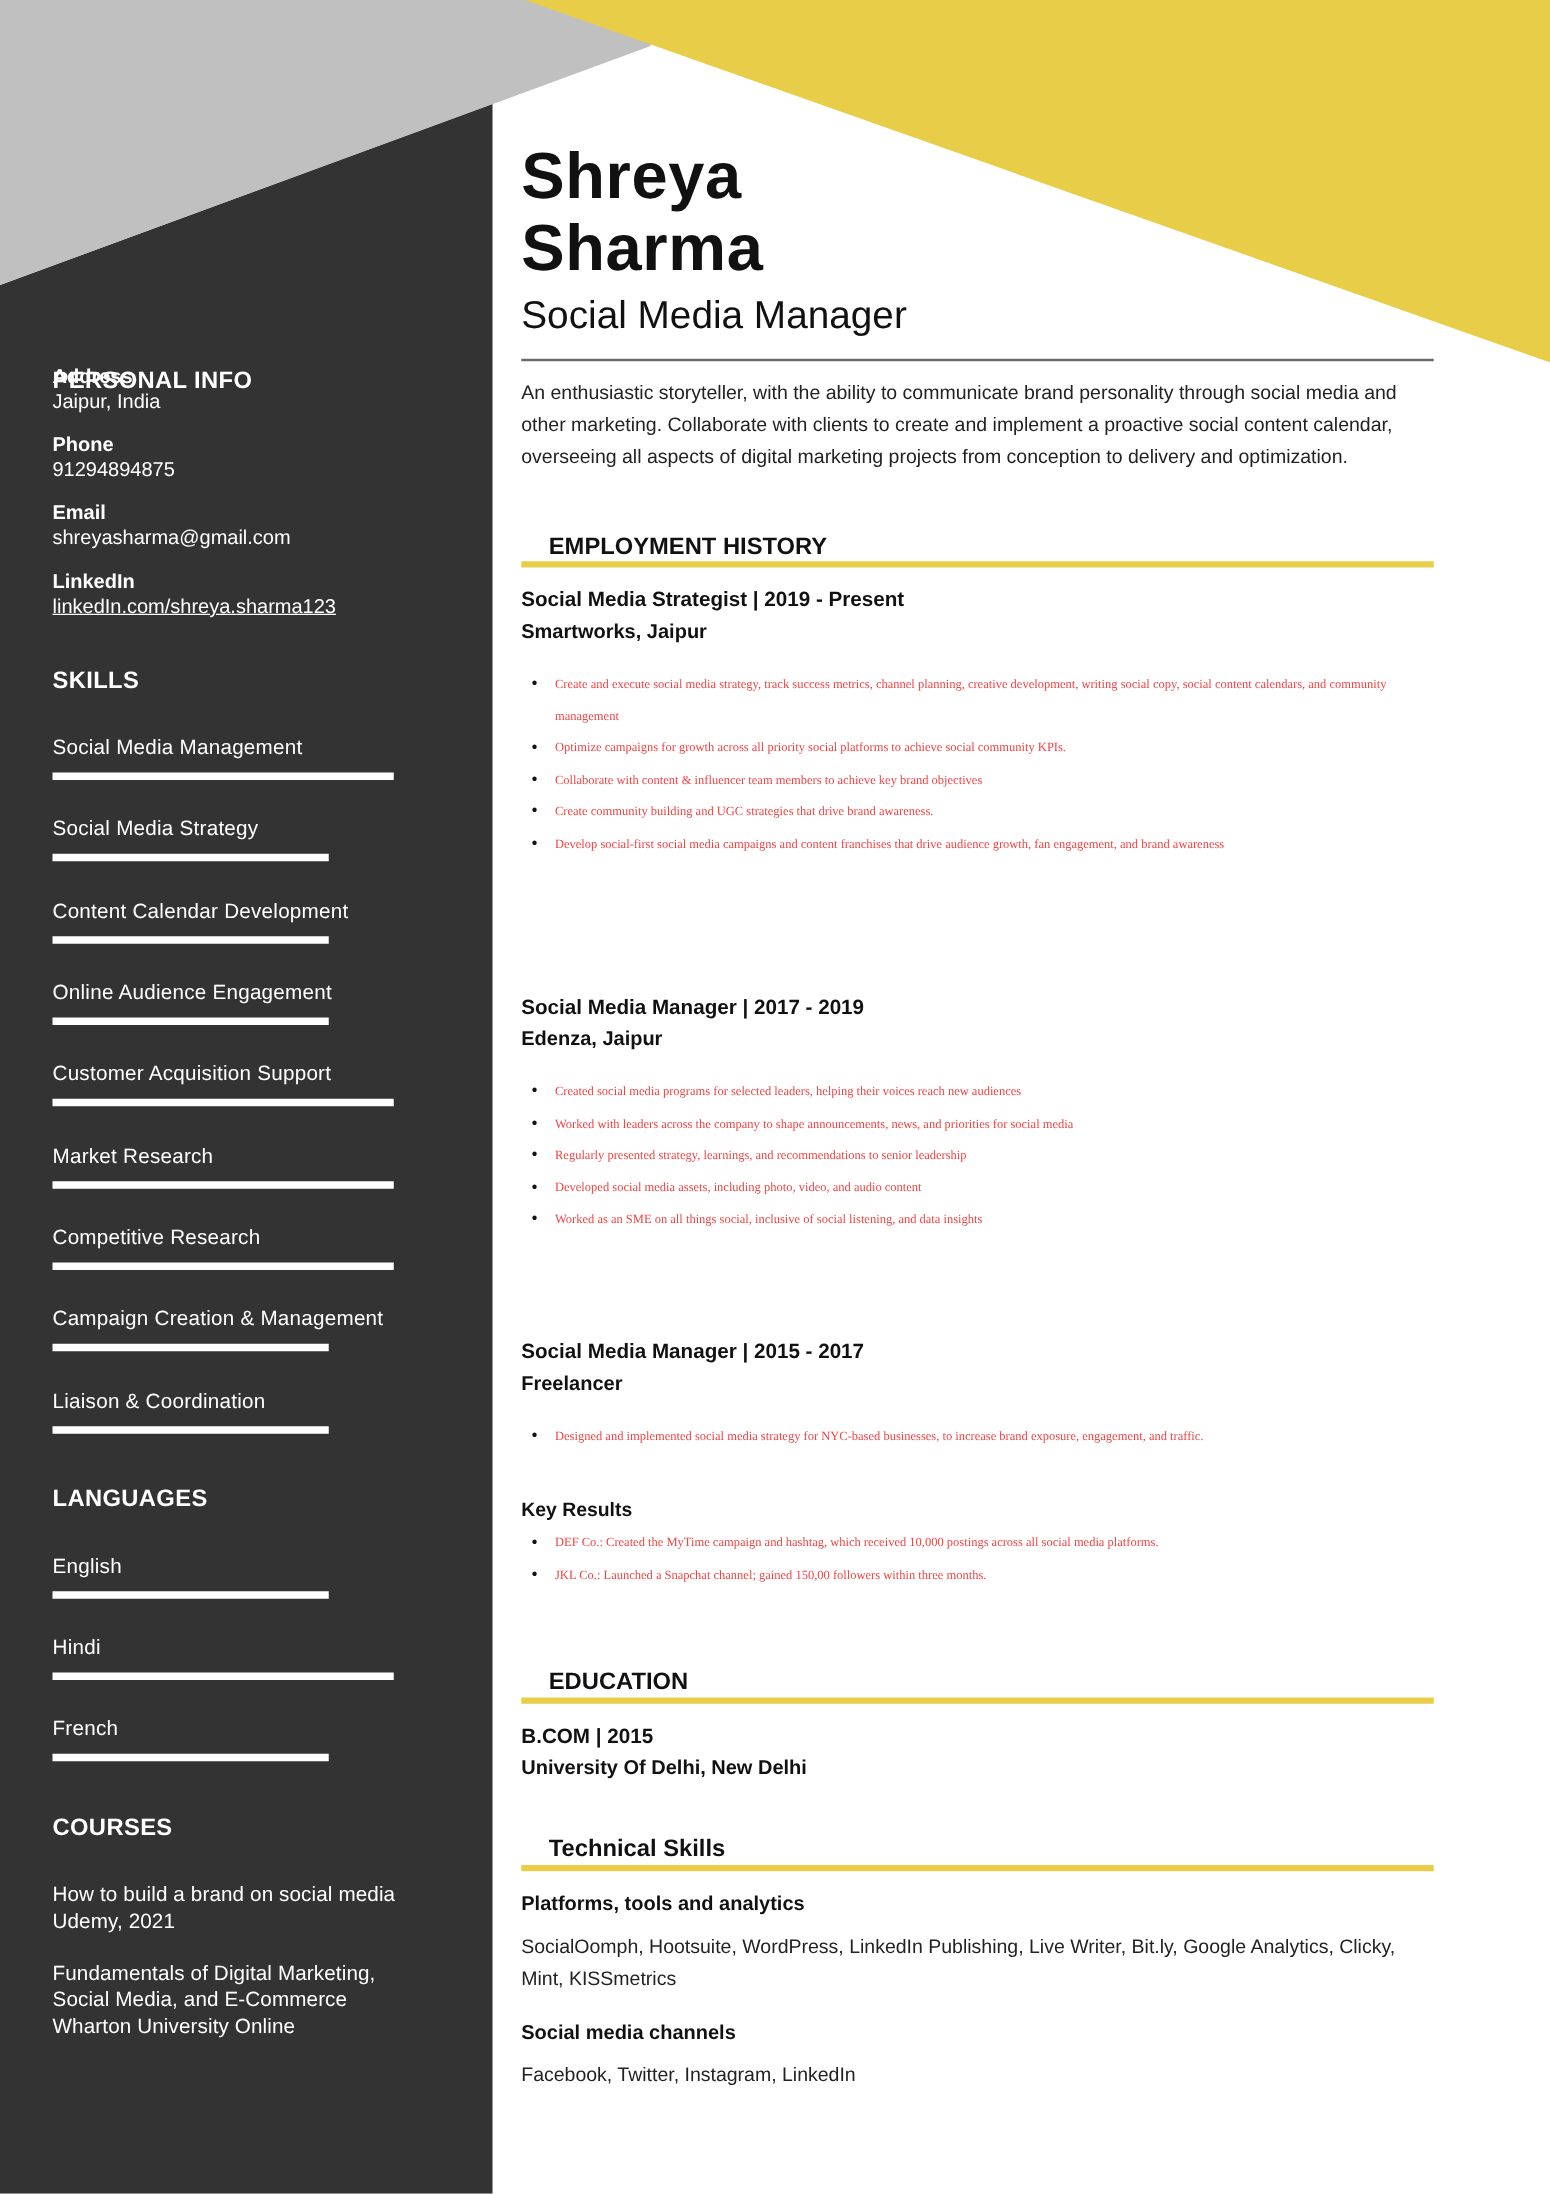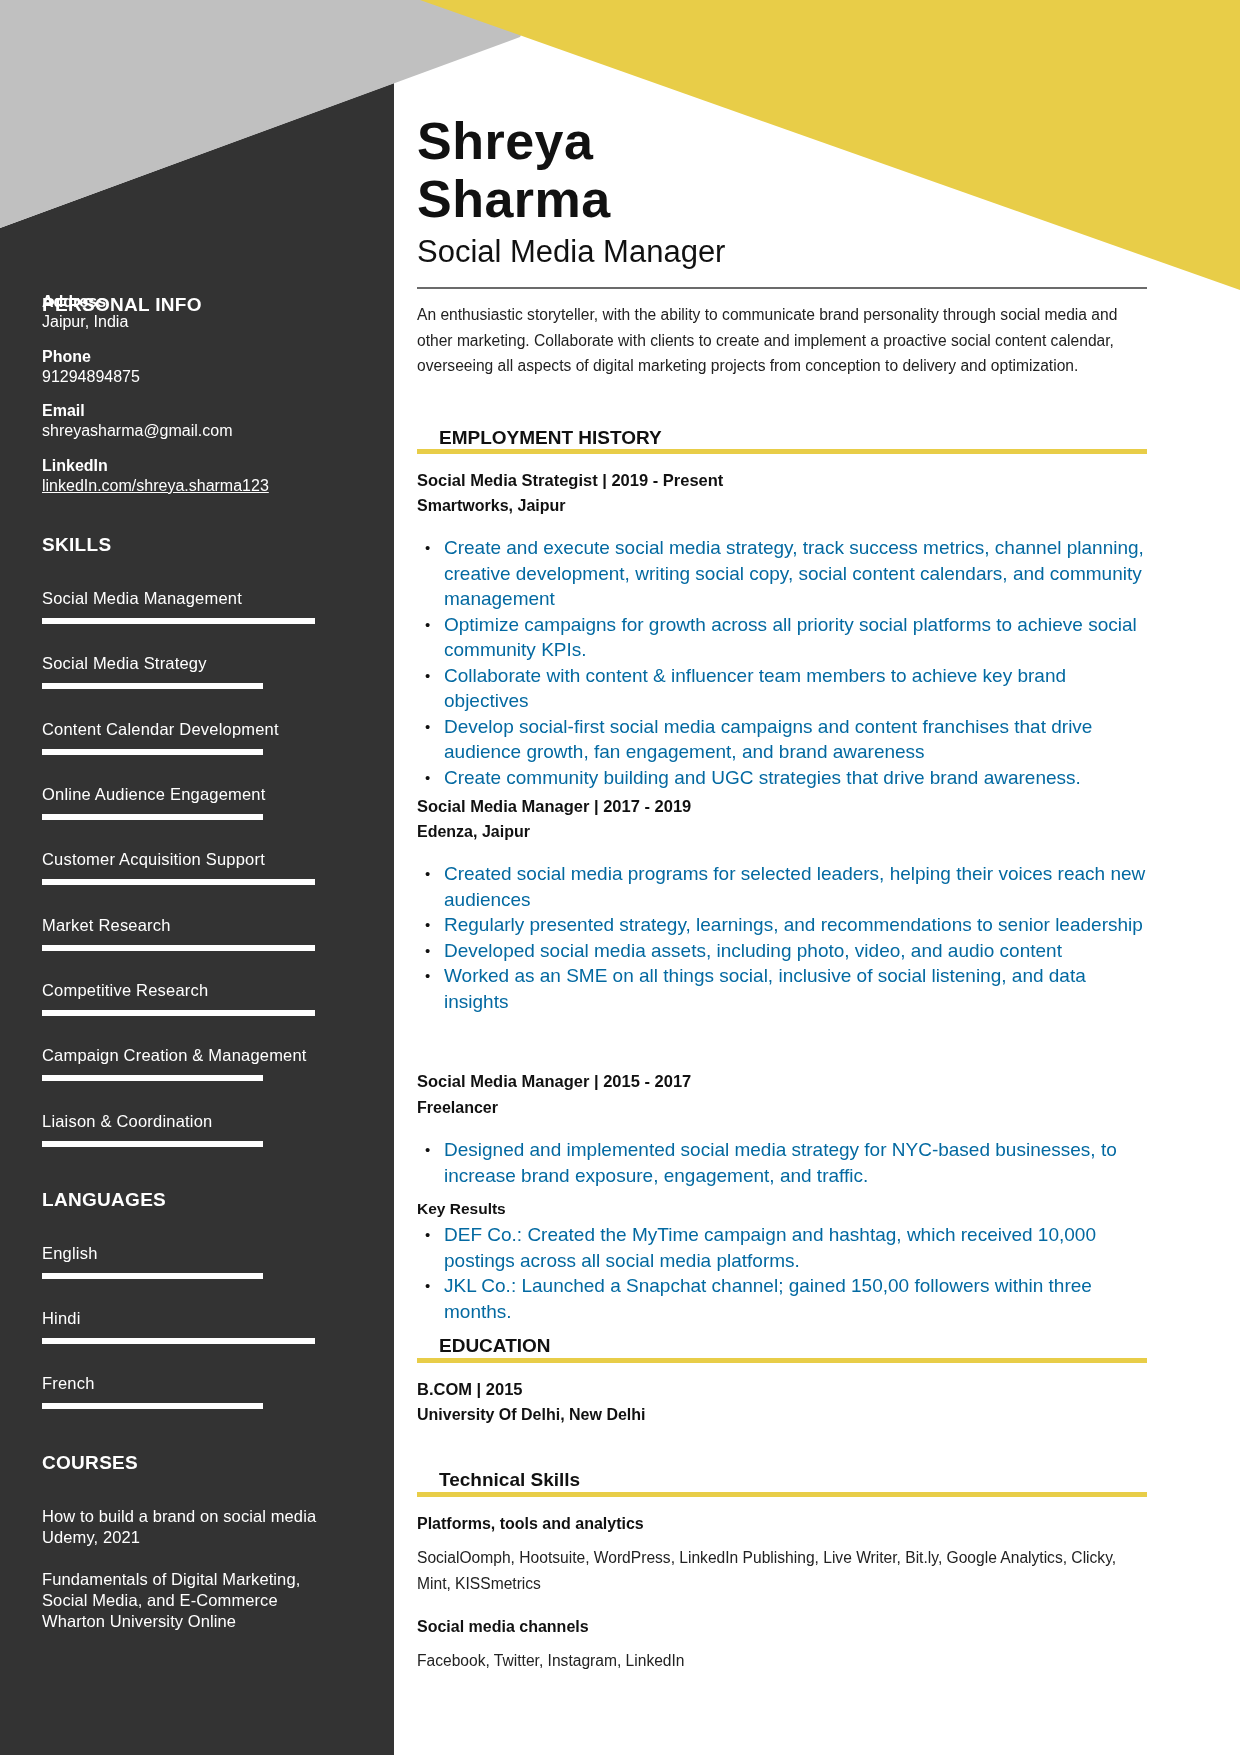--- a/index.html
+++ b/index.html
@@ -24,21 +24,21 @@
   .name { position: absolute; left: 0; top: 112px; font-weight: bold; font-size: 52px; line-height: 58px; letter-spacing: 0.5px; color: #111; }
   .title { position: absolute; left: 0; top: 234px; font-size: 31px; line-height: 36px; color: #111; }
   .title-rule { position: absolute; left: 0; top: 287px; width: 730px; height: 2px; background: #6b6b6b; }
   .summary { position: absolute; left: 0; top: 302px; width: 730px; font-size: 15.6px; line-height: 25.5px; color: #222; }
 
   .sec-head { position: absolute; left: 0; width: 730px; font-weight: bold; font-size: 19px; color: #111; margin-left: 22px; }
   .sec-rule { position: absolute; left: 0; width: 730px; height: 5px; background: #e8cd48; }
   .job-title { position: absolute; left: 0; font-weight: bold; font-size: 16.5px; line-height: 22px; }
   .job-org { position: absolute; left: 0; font-weight: bold; font-size: 16px; line-height: 22px; }
   ul.bullets { position: absolute; left: 0; margin: 0; padding: 0 0 0 27px; width: 703px; list-style: none; }
-  ul.bullets li { position: relative; font-size: 19px; line-height: 25.5px; color: #0369a1; }
+  ul.bullets li { position: relative; font-size: 10px; line-height: 25.5px; color: #ef4444; font-family: Liberation Serif, serif; }
   ul.bullets li::before { content: "\2022"; position: absolute; left: -19px; top: 0; font-size: 15px; color: #111; }
   .sub-head { position: absolute; left: 0; font-weight: bold; font-size: 16px; line-height: 22px; }
   .plain { position: absolute; left: 0; width: 730px; font-size: 15.6px; line-height: 25.5px; color: #222; }
 </style>
 </head>
 <body>
 
 <svg class="bg-svg" viewBox="0 0 1240 1755" xmlns="http://www.w3.org/2000/svg">
 
   <polygon points="0,228 394,83 394,1755 0,1755" fill="#333333"></polygon>
@@ -146,28 +146,29 @@
 
   <div class="sec-head" style="top:427px;">EMPLOYMENT HISTORY</div>
   <div class="sec-rule" style="top:449px;"></div>
 
   <div class="job-title" style="top:469px;">Social Media Strategist | 2019 - Present</div>
   <div class="job-org" style="top:495px;">Smartworks, Jaipur</div>
   <ul class="bullets" style="top:535px;">
     <li>Create and execute social media strategy, track success metrics, channel planning, creative development, writing social copy, social content calendars, and community management</li>
     <li>Optimize campaigns for growth across all priority social platforms to achieve social community KPIs.</li>
     <li>Collaborate with content &amp; influencer team members to achieve key brand objectives</li>
+    <li>Create community building and UGC strategies that drive brand awareness.</li>
     <li>Develop social-first social media campaigns and content franchises that drive audience growth, fan engagement, and brand awareness</li>
-    <li>Create community building and UGC strategies that drive brand awareness.</li>
   </ul>
 
   <div class="job-title" style="top:795px;">Social Media Manager | 2017 - 2019</div>
   <div class="job-org" style="top:821px;">Edenza, Jaipur</div>
   <ul class="bullets" style="top:861px;">
     <li>Created social media programs for selected leaders, helping their voices reach new audiences</li>
+    <li>Worked with leaders across the company to shape announcements, news, and priorities for social media</li>
     <li>Regularly presented strategy, learnings, and recommendations to senior leadership</li>
     <li>Developed social media assets, including photo, video, and audio content</li>
     <li>Worked as an SME on all things social, inclusive of social listening, and data insights</li>
   </ul>
 
   <div class="job-title" style="top:1070px;">Social Media Manager | 2015 - 2017</div>
   <div class="job-org" style="top:1097px;">Freelancer</div>
   <ul class="bullets" style="top:1137px;">
     <li>Designed and implemented social media strategy for NYC-based businesses, to increase brand exposure, engagement, and traffic.</li>
   </ul>

